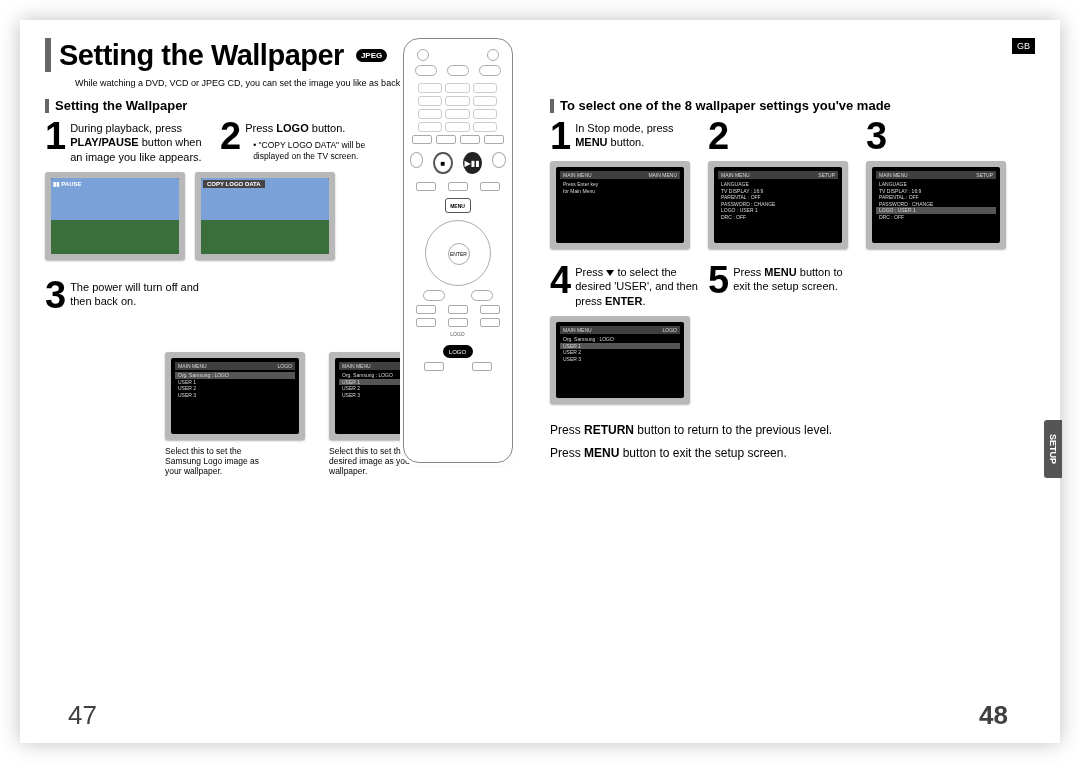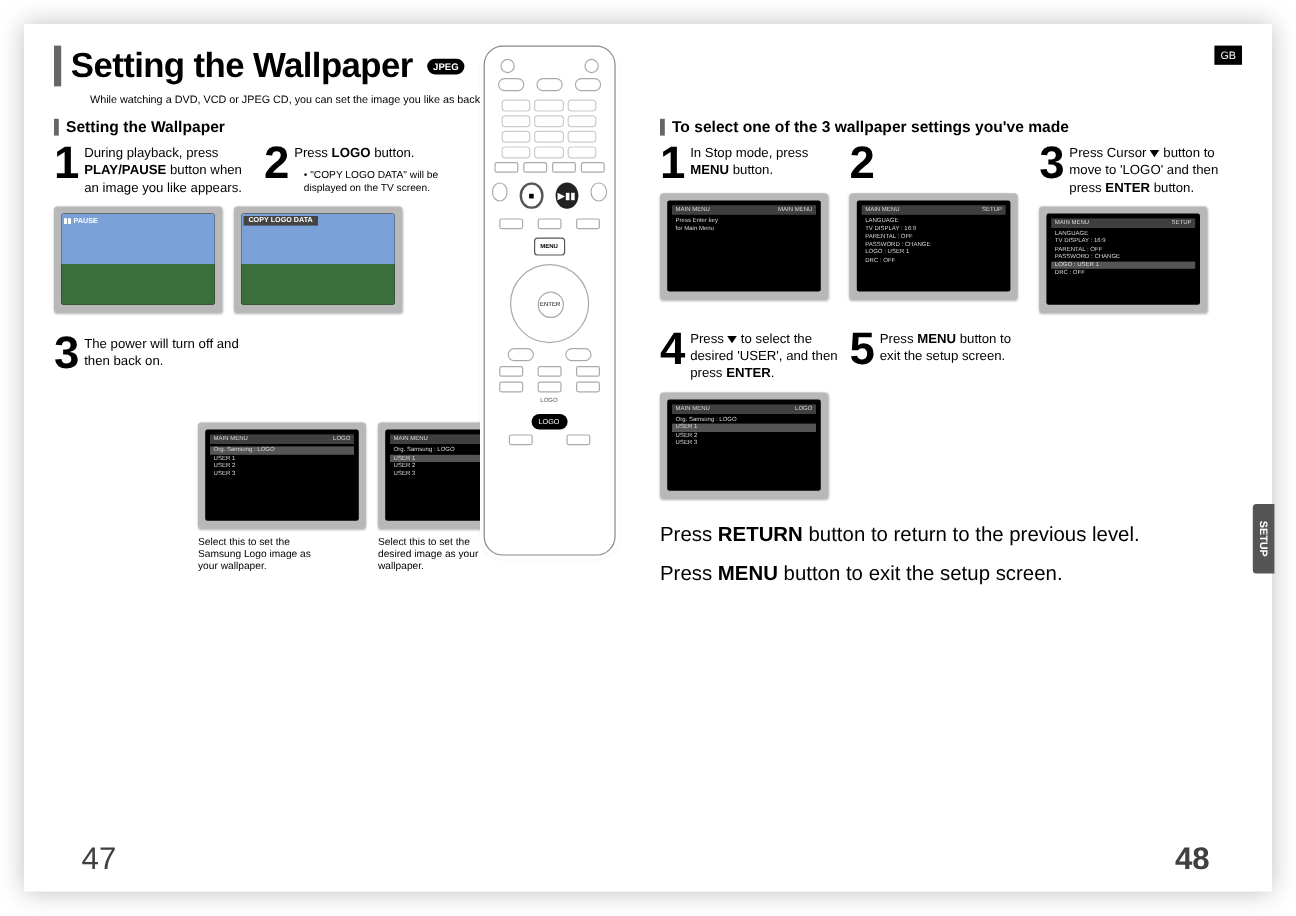--- a/index.html
+++ b/index.html
@@ -70,27 +70,27 @@
   .r-big { width:22px; height:22px; border:2px solid #555; border-radius:50%; font-size:8px; display:flex; align-items:center; justify-content:center; }
   .r-big.dark{ background:#222; color:#fff; border-color:#222;}
   .r-bigrow{ display:flex; gap:10px; justify-content:center; width:100%; margin:4px 0;}
   .r-label{ font-size:5px; color:#555;}
   .r-numpad{ display:grid; grid-template-columns:repeat(3,1fr); gap:3px; width:80px; margin:3px 0;}
   .r-numpad div{ border:1px solid #ccc; border-radius:3px; height:10px;}
   .logo-oval{ width:30px; height:13px; background:#000; color:#fff; font-size:6px; border-radius:7px; display:flex;align-items:center;justify-content:center; margin-top:4px;}
   .menu-rect{ width:26px; height:15px; border:1.5px solid #555; border-radius:3px; font-size:5px; font-weight:bold; display:flex;align-items:center;justify-content:center; margin:3px 0;}
 
   .bottom-notes { font-size:8.5px; margin-top:6px; width:105px;}
-  .bottom-pair{ display:flex; gap:10px; margin-top:40px; margin-left:120px;}
+  .bottom-pair{ display:flex; gap:24px; margin-top:40px; margin-left:120px;}
 
   .right-steps { display:flex; gap:8px; flex-wrap:wrap;}
   .right-steps .step{ width:150px;}
   .right-steps .tvshot{ margin-top:6px;}
 
-  .foot-lines { font-size:17px; margin-top:15px; line-height:1.9;}
+  .foot-lines { font-size:12px; margin-top:15px; line-height:1.9;}
   .foot-lines b{font-weight:bold;}
 
   .pagenum { position:absolute; bottom:12px; font-size:26px; color:#404040;}
   .pagenum.left{ left:48px;} .pagenum.right{ right:52px;font-weight:bold;}
 
   .setup-tab{ position:absolute; right:-2px; top:400px; background:#555; color:#fff; font-size:9px; font-weight:bold; padding:14px 4px; writing-mode:vertical-rl; border-radius:3px 0 0 3px;}
 
   .tri{ display:inline-block; width:0;height:0; border-left:4px solid transparent; border-right:4px solid transparent; border-top:6px solid #000; vertical-align:middle;}
 </style>
 </head>
@@ -259,21 +259,21 @@
         <div class="r-row" style="margin-top:4px;">
             <div class="r-btn-rect"></div>
             <div class="r-btn-rect"></div>
           </div>
       </div>
     </div>
 
     <div class="col-right">
       <div class="subhead">
         <div class="sub-accent"></div>
-        <span>To select one of the 3 wallpaper settings you've made</span>
+        <span>To select one of the 8 wallpaper settings you've made</span>
       </div>
 
       <div class="right-steps">
         <div>
           <div class="step">
             <div class="stepnum">1</div>
             <div class="steptext"><span>In Stop mode, press </span><b>MENU</b><span> button.</span></div>
           </div>
           <div class="tvshot">
             <div class="screen">
@@ -301,21 +301,20 @@
               <div class="menurow"><span>PARENTAL</span> : <span>OFF</span></div>
               <div class="menurow"><span>PASSWORD</span> : <span>CHANGE</span></div>
               <div class="menurow"><span>LOGO</span> : <span>USER 1</span></div>
               <div class="menurow"><span>DRC</span> : <span>OFF</span></div>
             </div>
           </div>
         </div>
         <div>
           <div class="step">
             <div class="stepnum">3</div>
-            <div class="steptext"><span>Press Cursor </span><span class="tri"></span><span> button to move to 'LOGO' and then press </span><b>ENTER</b><span> button.</span></div>
           </div>
           <div class="tvshot">
             <div class="screen">
               <div class="bar">
                   <span>MAIN MENU</span>
                   <span>SETUP</span>
                 </div>
               <div class="menurow"><span>LANGUAGE</span></div>
               <div class="menurow"><span>TV DISPLAY</span> : <span>16:9</span></div>
               <div class="menurow"><span>PARENTAL</span> : <span>OFF</span></div>

